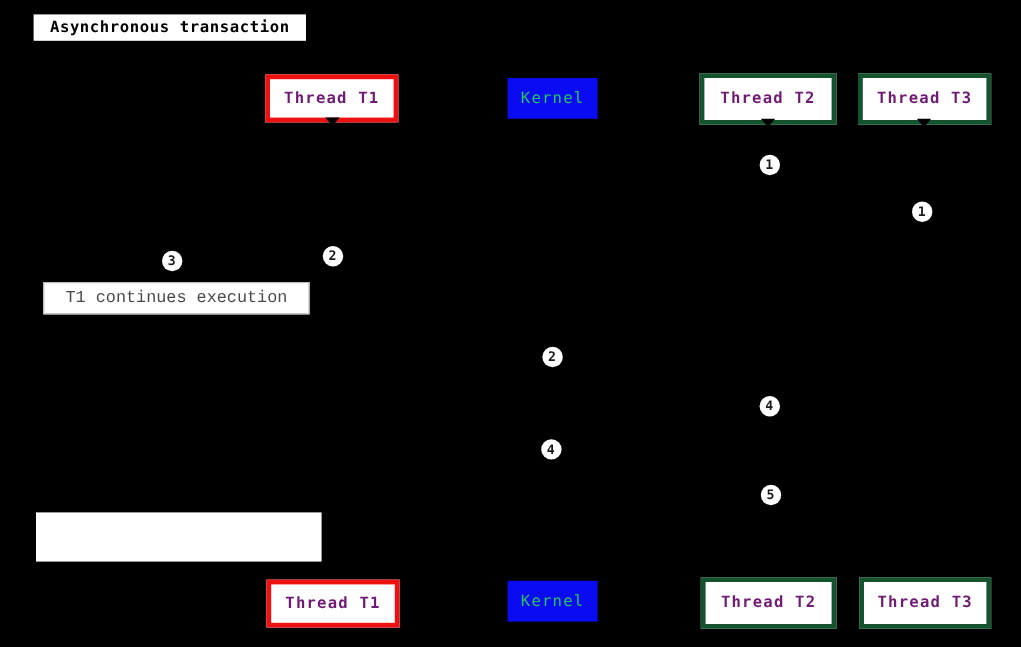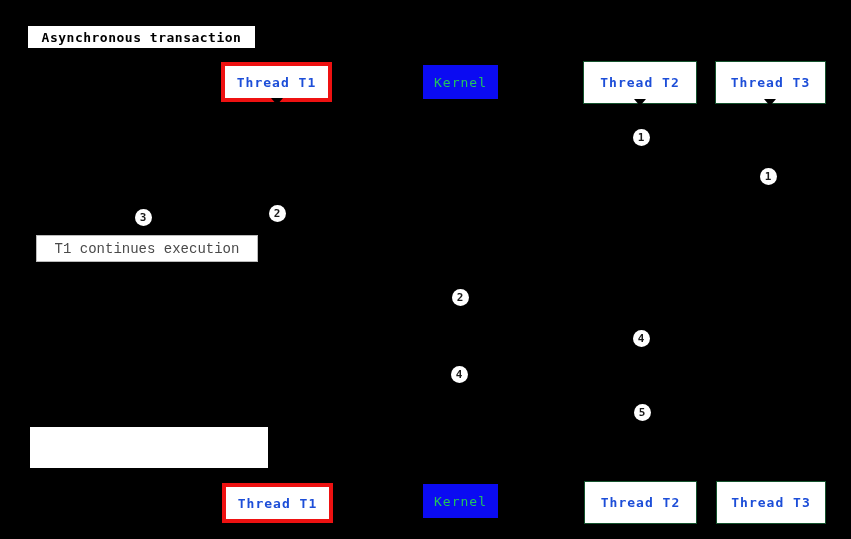--- a/index.html
+++ b/index.html
@@ -11,39 +11,39 @@
     position: relative;
     width: 851px;
     height: 539px;
     background: #000000;
     overflow: hidden;
     font-family: "DejaVu Sans Mono", monospace;
   }
   .abs { position: absolute; box-sizing: border-box; }
 
   .title-box {
-    left: 28px; top: 26px;
+    left: 28px; top: 12px;
     width: 227px; height: 22px;
     background: #ffffff;
     display: flex; align-items: center; justify-content: center;
     font-size: 13px; font-weight: bold; color: #000000;
     letter-spacing: 0.5px;
     white-space: nowrap;
   }
 
   .participant {
     display: flex; align-items: center; justify-content: center;
     font-size: 13px; font-weight: bold;
     letter-spacing: 1px;
     white-space: nowrap;
     background: #ffffff;
-    color: #1d4ed8;
+    color: #701a75;
   }
   .participant.red  { border: 4px solid #ee1111; }
-  .participant.blue { border: 1px solid #14532d; }
+  .participant.blue { border: 4px solid #14532d; }
   .participant.kernel {
     background: #0b0bf2;
     color: #22c55e;
     border: none;
     font-weight: normal;
   }
 
   
   .p-t1-top { left: 221px; top: 62px; width: 111px; height: 40px; }
   .p-k-top  { left: 423px; top: 65px; width: 75px;  height: 34px; }

